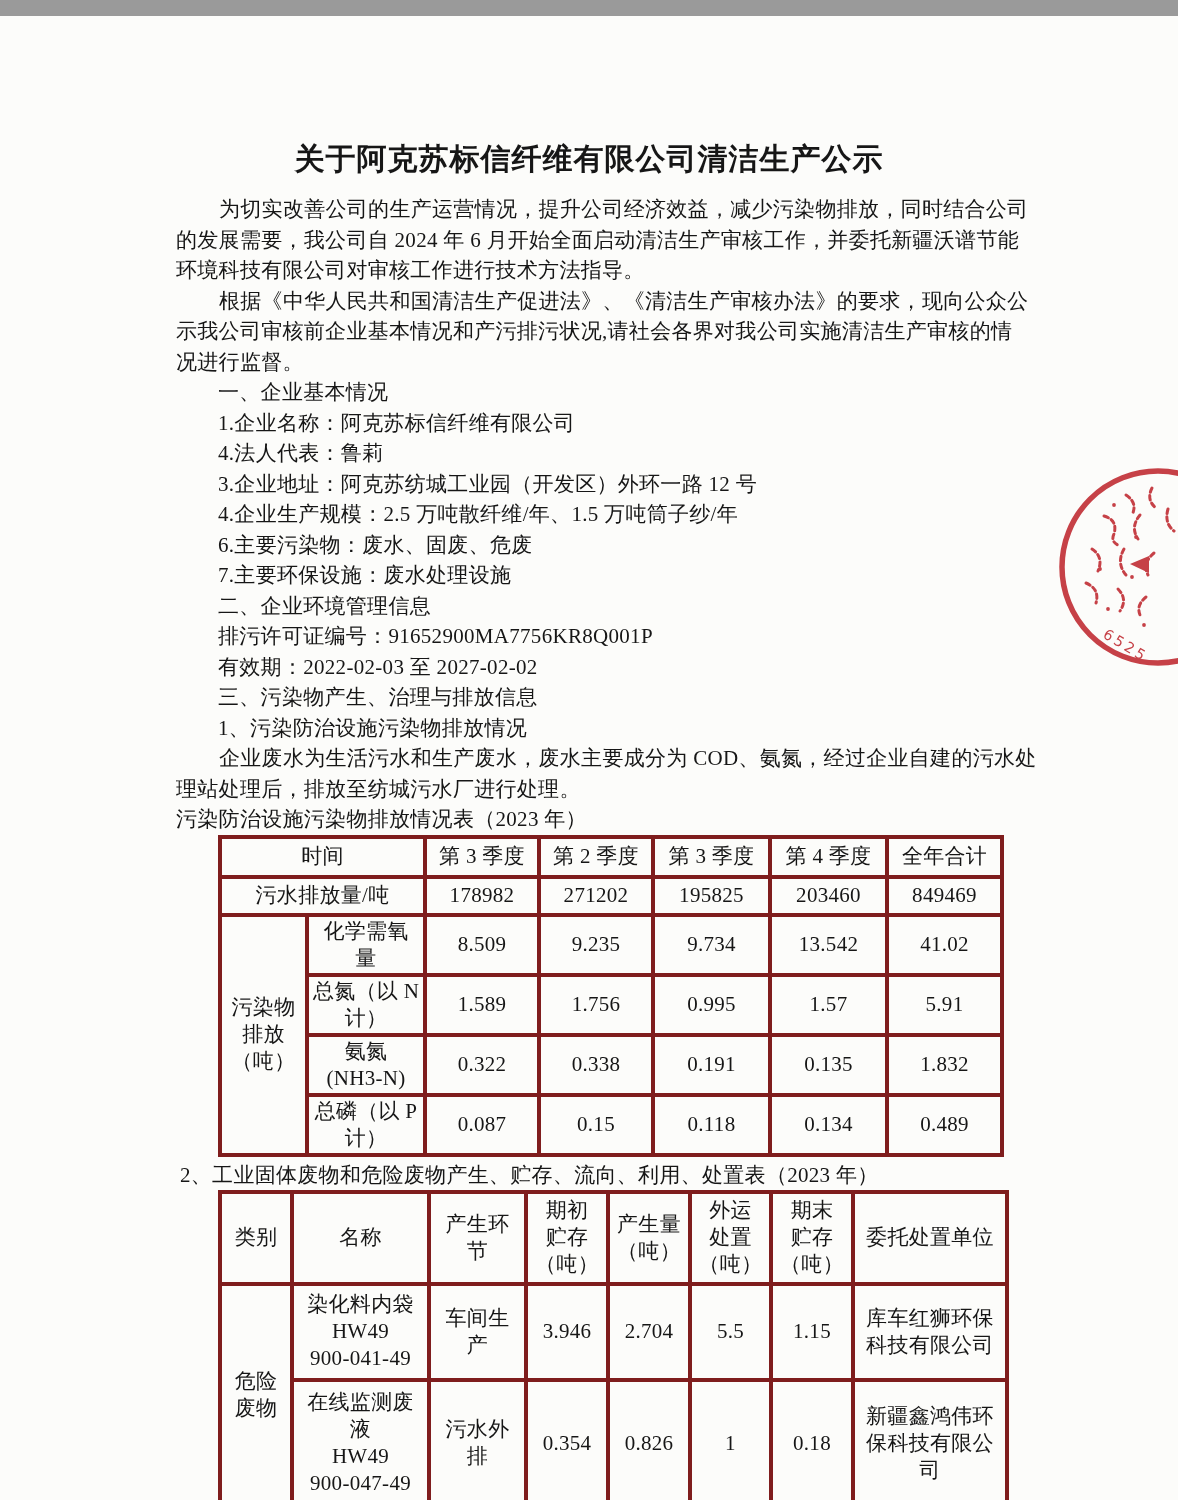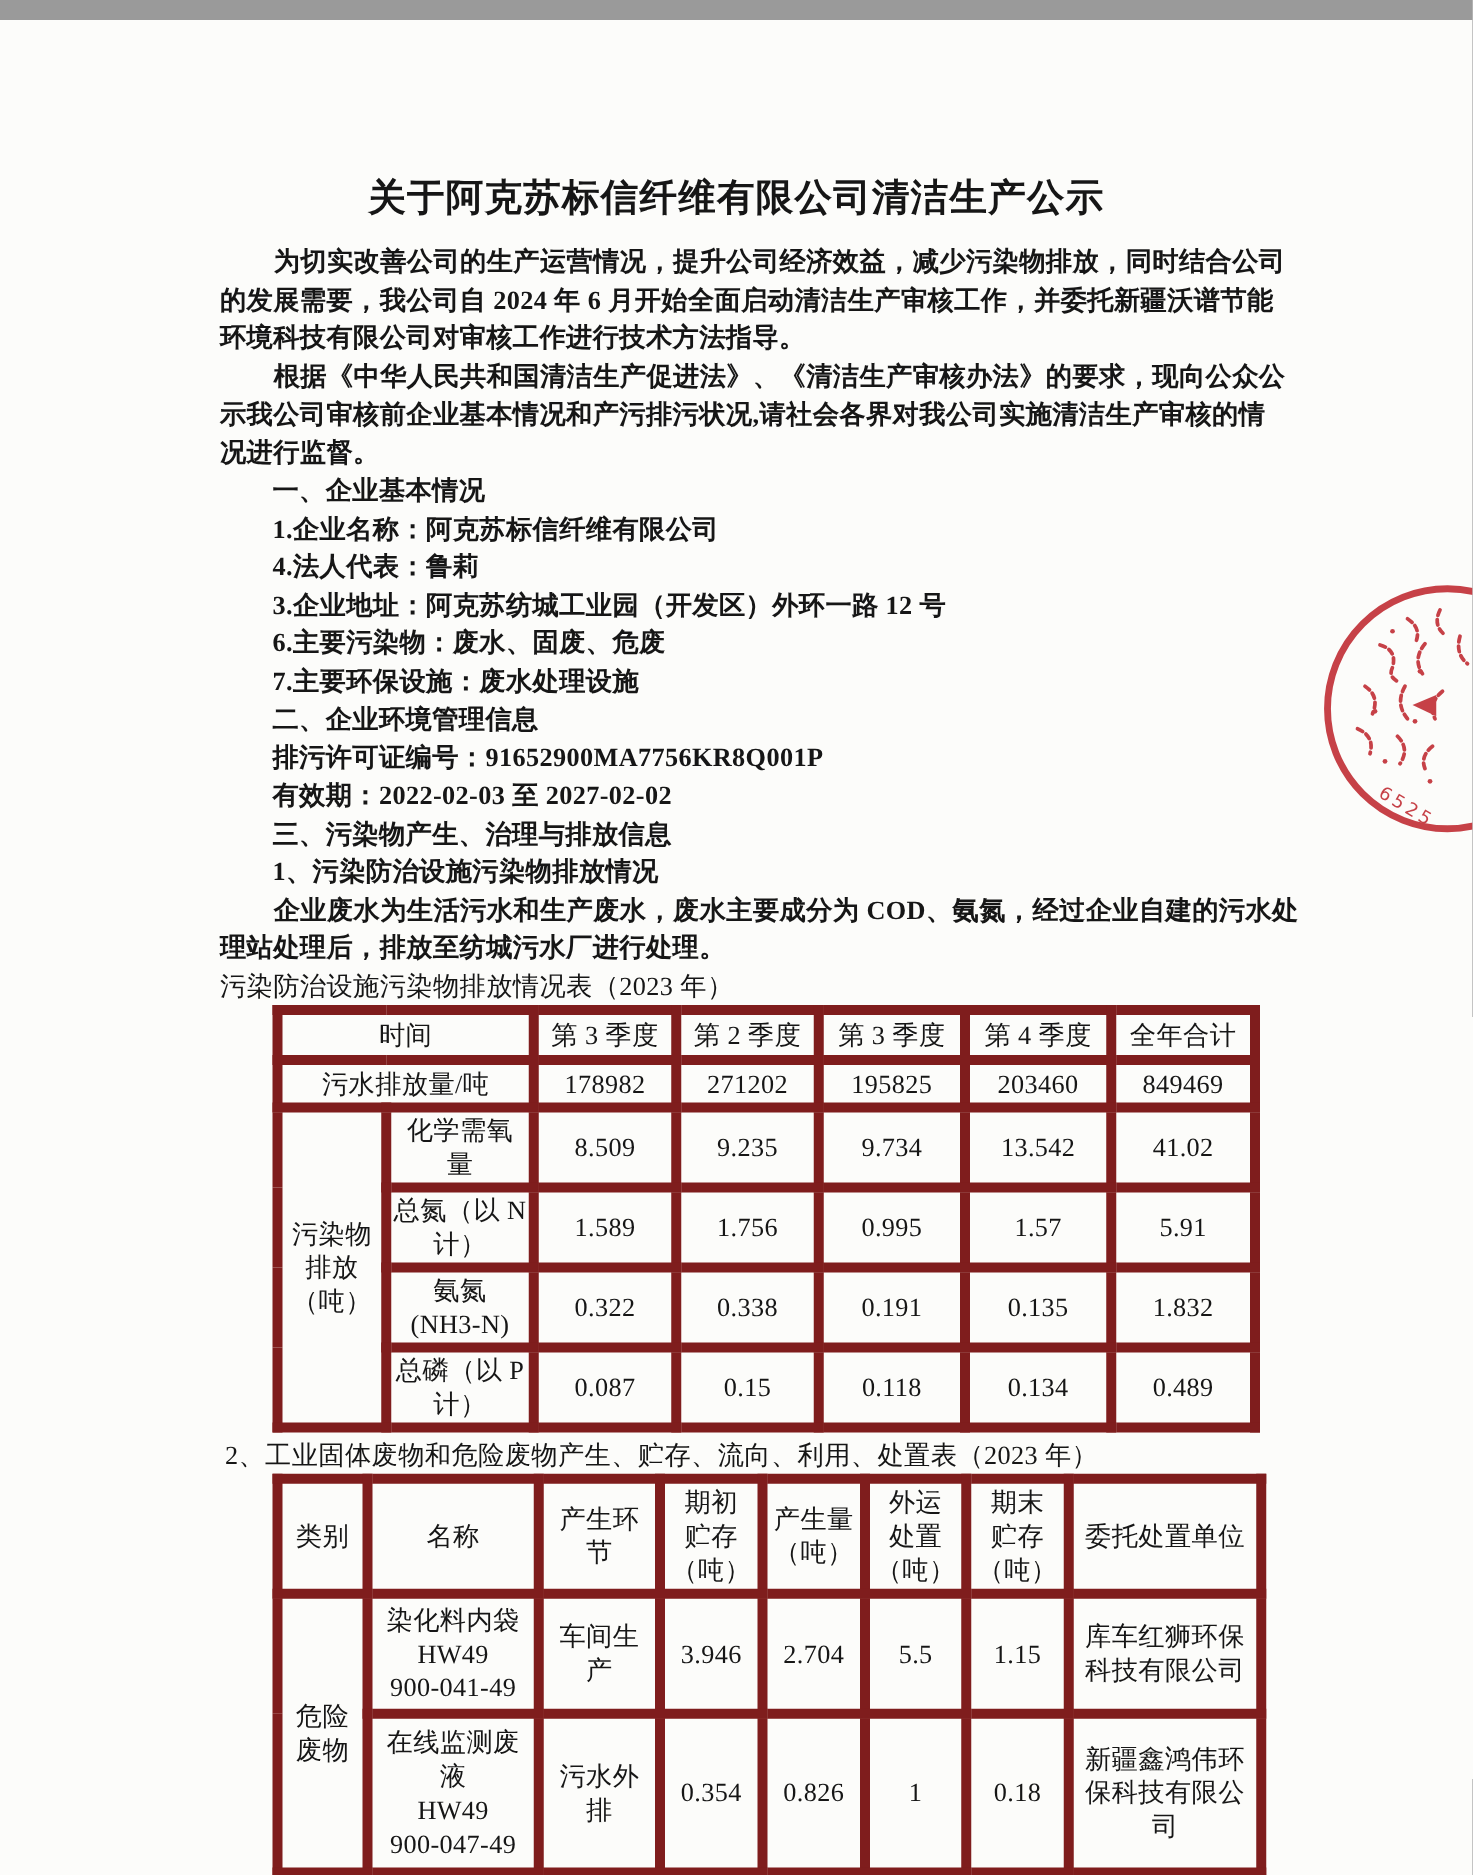--- a/index.html
+++ b/index.html
@@ -6,30 +6,30 @@
   .page{
     position:relative;width:1178px;height:1500px;background:#fcfcfa;
     font-family:"Liberation Serif","DejaVu Serif",serif;color:#161616;
     overflow:hidden;margin:16px auto;
   }
   .title{
     padding-top:120px;text-align:center;font-size:30px;font-weight:bold;
     letter-spacing:1px;line-height:46px;
   }
   .body{margin:12px 0 0 176px;width:820px;font-size:21px;}
-  .line{line-height:30.5px;height:30.5px;white-space:nowrap;letter-spacing:.3px;font-weight:bold;}
+  .line{line-height:30.5px;height:30.5px;white-space:nowrap;letter-spacing:.3px;}
   .indent{text-indent:43px;}
   .item{padding-left:42px;}
   .caption{
     margin-left:176px;width:820px;text-align:left;font-size:21px;
     line-height:30.5px;height:30.5px;letter-spacing:.3px;
   }
   table{border-collapse:collapse;margin-left:218px;table-layout:fixed;}
   td{
-    border:8px solid #7f1d1d;text-align:center;vertical-align:middle;
+    border:4px solid #7f1d1d;text-align:center;vertical-align:middle;
     font-size:21px;line-height:27px;white-space:pre-line;padding:1px 0;
     overflow:hidden;letter-spacing:.3px;
   }
   .t1 tr.h1{height:40px;}
   .t1 tr.h2{height:38px;}
   .t1 tr.sub{height:58px;}
   .sec2{margin:3px 0 0 180px;font-size:21px;line-height:30px;height:30px;letter-spacing:.3px;}
   .t2 tr.th2{height:92px;}
   .t2 tr.row1{height:96px;}
   .t2 tr.row2{height:127px;}
@@ -49,20 +49,21 @@
     <div class="line indent">为切实改善公司的生产运营情况，提升公司经济效益，减少污染物排放，同时结合公司</div>
     <div class="line">的发展需要，我公司自 2024 年 6 月开始全面启动清洁生产审核工作，并委托新疆沃谱节能</div>
     <div class="line">环境科技有限公司对审核工作进行技术方法指导。</div>
     <div class="line indent">根据《中华人民共和国清洁生产促进法》、《清洁生产审核办法》的要求，现向公众公</div>
     <div class="line">示我公司审核前企业基本情况和产污排污状况,请社会各界对我公司实施清洁生产审核的情</div>
     <div class="line">况进行监督。</div>
     <div class="line item">一、企业基本情况</div>
     <div class="line item">1.企业名称：阿克苏标信纤维有限公司</div>
     <div class="line item">4.法人代表：鲁莉</div>
     <div class="line item">3.企业地址：阿克苏纺城工业园（开发区）外环一路 12 号</div>
+    <div class="line item">4.企业生产规模：2.5 万吨散纤维/年、1.5 万吨筒子纱/年</div>
     <div class="line item">6.主要污染物：废水、固废、危废</div>
     <div class="line item">7.主要环保设施：废水处理设施</div>
     <div class="line item">二、企业环境管理信息</div>
     <div class="line item">排污许可证编号：91652900MA7756KR8Q001P</div>
     <div class="line item">有效期：2022-02-03 至 2027-02-02</div>
     <div class="line item">三、污染物产生、治理与排放信息</div>
     <div class="line item">1、污染防治设施污染物排放情况</div>
     <div class="line indent">企业废水为生活污水和生产废水，废水主要成分为 COD、氨氮，经过企业自建的污水处</div>
     <div class="line">理站处理后，排放至纺城污水厂进行处理。</div>
   </div>

